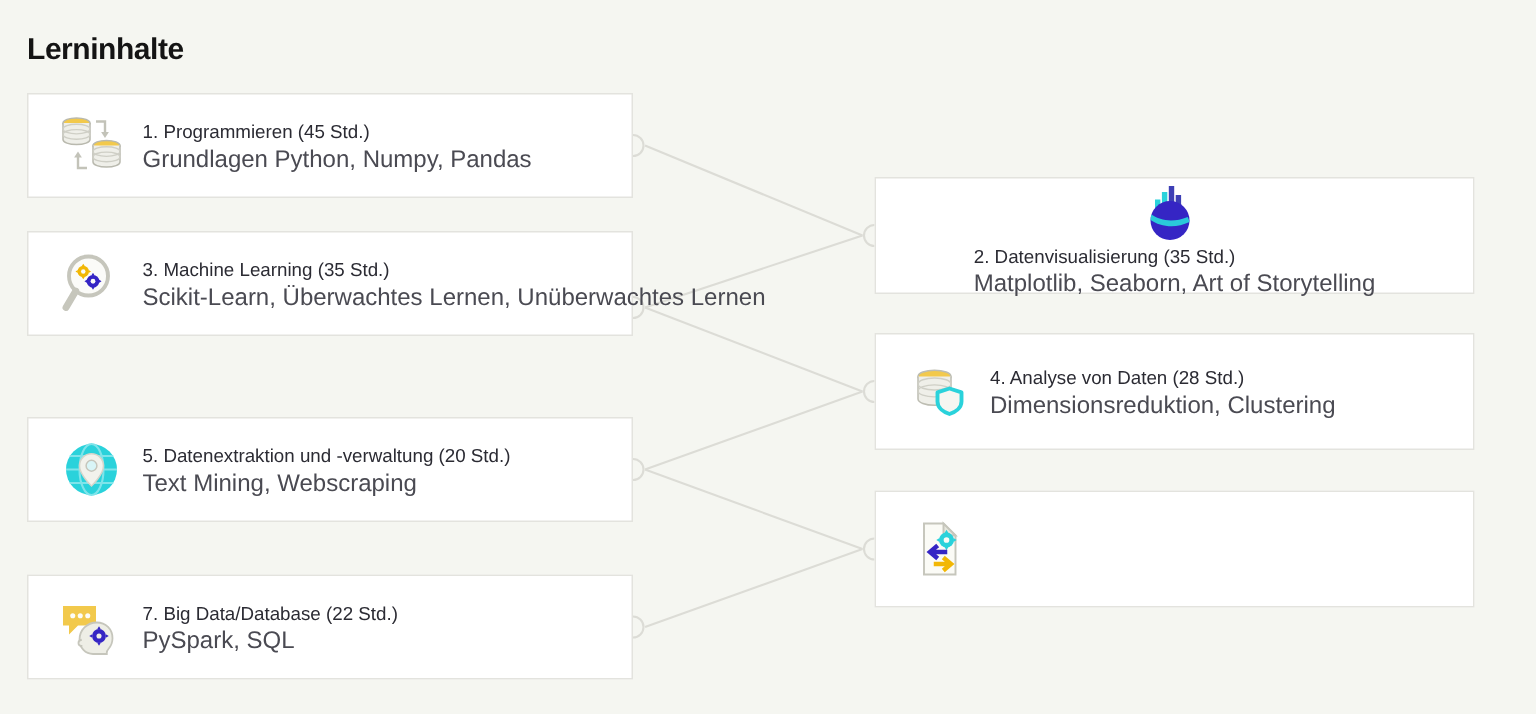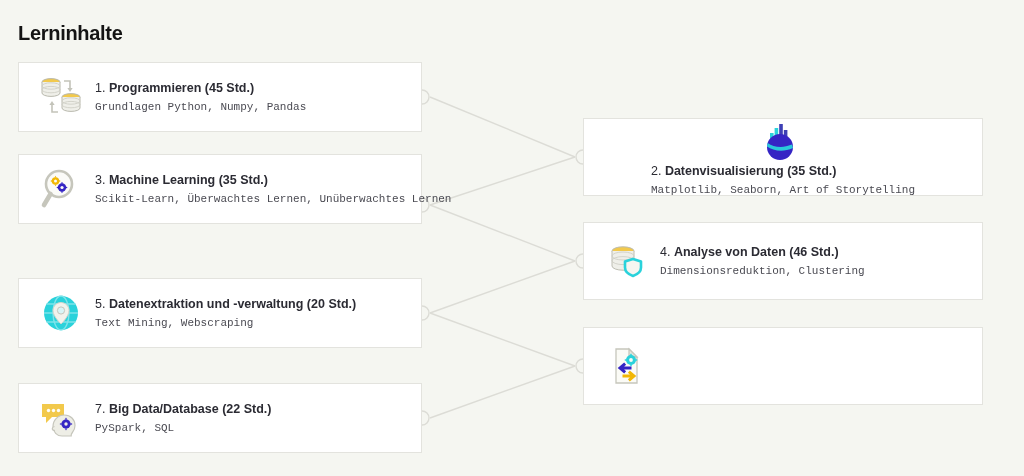--- a/index.html
+++ b/index.html
@@ -65,28 +65,27 @@
   .card-title {
     font-size: 12.5px;
     color: #2b2b33;
     line-height: 16px;
     white-space: nowrap;
   }
   .card-title .num {
     font-weight: normal;
   }
   .card-title .bold {
-    font-weight: bold;
+    font-weight: normal;
   }
   .card-sub {
-    font-size: 11px;
+    font-size: 16px;
     color: #4a4a52;
     line-height: 16px;
     white-space: nowrap;
-    font-family: Liberation Mono, monospace;
   }
 </style>
 </head>
 <body>
 
 <div id="root">
 
   <div class="page-title">Lerninhalte</div>
 
   <svg class="connector-layer" viewBox="0 0 1024 476" width="1024" height="476">
@@ -247,21 +246,21 @@
         <ellipse cx="19" cy="12" rx="11" ry="4.2" fill="#f2c94c" stroke="#bdbdb2" stroke-width="1"></ellipse>
         <path d="M8,12 v15 a11,4.2 0 0 0 22,0 V12" fill="#efefe9" stroke="#bdbdb2" stroke-width="1"></path>
         <ellipse cx="19" cy="17" rx="11" ry="4" fill="none" stroke="#cfcfc6" stroke-width="0.9"></ellipse>
         <ellipse cx="19" cy="21.6" rx="11" ry="4" fill="none" stroke="#cfcfc6" stroke-width="0.9"></ellipse>
         <path d="M29,20 l8,2.6 v6 c0,4.4 -4.4,7.2 -8,8.4 c-3.6,-1.2 -8,-4 -8,-8.4 v-6 z" fill="#f6f6f1" stroke="#2ad2db" stroke-width="2.6" stroke-linejoin="round"></path>
       </svg>
     </span>
     <span class="card-text">
       <span class="card-title">
         <span class="num">4.</span>
-        <span class="bold">Analyse von Daten (46 Std.)</span>
+        <span class="bold">Analyse von Daten (28 Std.)</span>
       </span>
       <span class="card-sub">Dimensionsreduktion, Clustering</span>
     </span>
   </div>
 
   <div class="card" style="left:583px; top:327px; width:400px; height:78px;">
     <span class="card-icon">
       <svg width="44" height="44" viewBox="0 0 44 44">
         <path d="M12,5 h13 l8,8 v26 h-21 z" fill="#fbfbf6" stroke="#c6c6bc" stroke-width="1.3"></path>
         <path d="M25,5 v8 h8 z" fill="#e7e7dd" stroke="#c6c6bc" stroke-width="1.3"></path>

